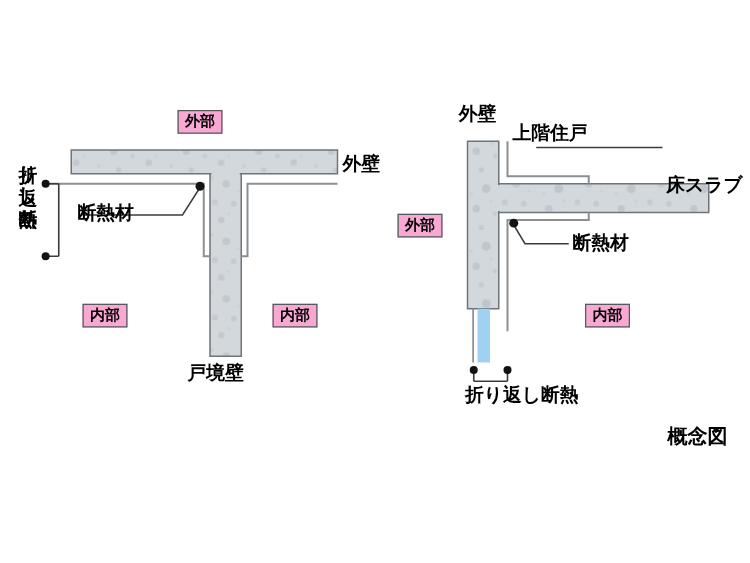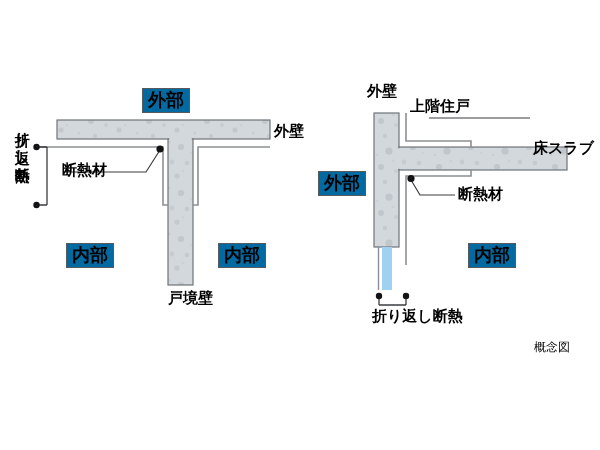--- a/index.html
+++ b/index.html
@@ -29,40 +29,40 @@
   .lbl {
     position: absolute;
     font-family: "DejaVu Sans", "Liberation Sans", sans-serif;
     color: #000000;
     white-space: nowrap;
     line-height: 1;
   }
   .boxed {
     border: 1.5px solid #555a5e;
     padding: 2px 5px 3px 5px;
-    background: #0369a1;
-    font-size: 18px;
+    background: #f9a8d4;
+    font-size: 12px;
     font-weight: 700;
     letter-spacing: 0px;
   }
   .plain {
     font-size: 15px;
     font-weight: 700;
   }
   .vertical {
     writing-mode: vertical-rl;
     text-orientation: upright;
     font-size: 15px;
     font-weight: 700;
     line-height: 1.02;
     letter-spacing: 0px;
   }
   .caption {
-    font-size: 12px;
-    font-weight: 400;
+    font-size: 16px;
+    font-weight: 700;
   }
 </style>
 </head>
 <body>
 
 <div id="stage">
 
   <svg id="diagram" viewBox="0 0 600 450">
     <defs>
       <pattern id="speckle" width="58" height="46" patternUnits="userSpaceOnUse">
@@ -154,21 +154,21 @@
   <div class="lbl plain" style="left:274px; top:124px;">外壁</div>
 
   <div class="lbl plain" style="left:62px; top:163px;">断熱材</div>
 
   <div class="lbl vertical" style="left:14px; top:121px;">折り返し断熱</div>
 
   <div class="lbl boxed" style="left:66px; top:243px;">内部</div>
 
   <div class="lbl boxed" style="left:218px; top:243px;">内部</div>
 
-  <div class="lbl plain" style="left:150px; top:291px;margin-left:18px;">戸境壁</div>
+  <div class="lbl plain" style="left:150px; top:291px;">戸境壁</div>
 
   <div class="lbl plain" style="left:367px; top:84px;">外壁</div>
 
   <div class="lbl plain" style="left:410px; top:99px;">上階住戸</div>
 
   <div class="lbl plain" style="left:533px; top:141px;">床スラブ</div>
 
   <div class="lbl plain" style="left:458px; top:187px;">断熱材</div>
 
   <div class="lbl boxed" style="left:318px; top:171px;">外部</div>

